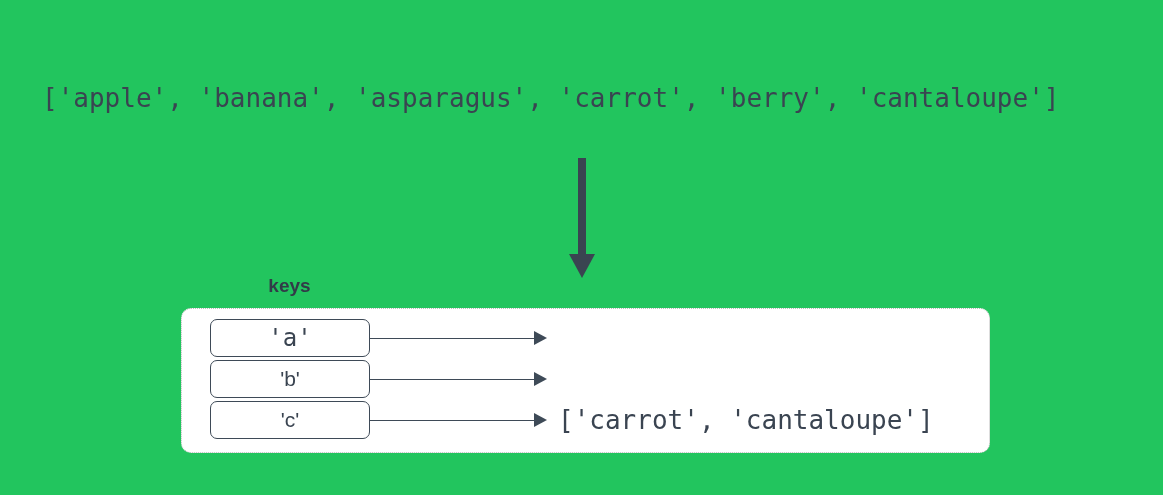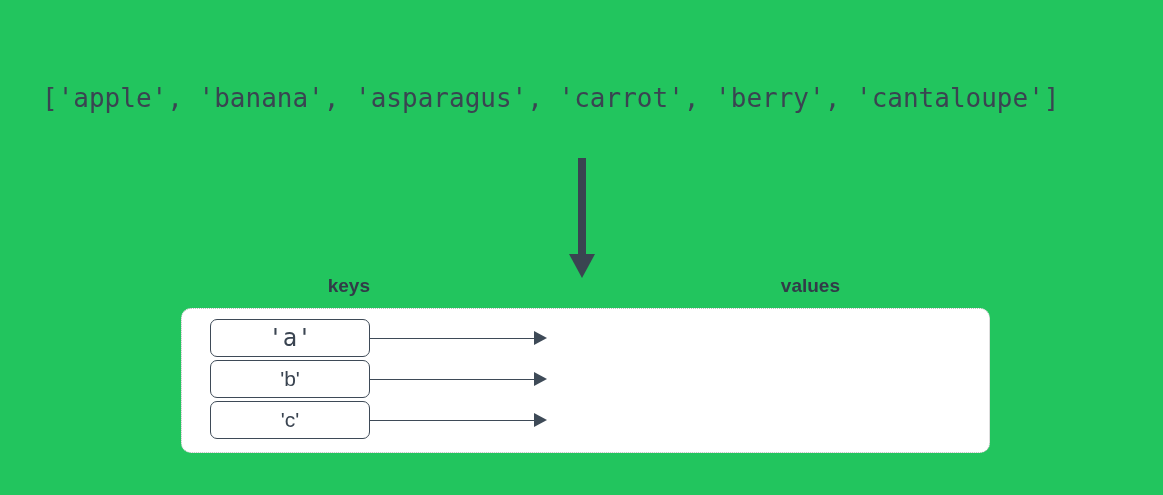--- a/index.html
+++ b/index.html
@@ -53,21 +53,21 @@
     border-top: 24px solid #3a4451;
   }
 
   
   .col-label {
     position: absolute;
     top: 275px;
     font-weight: bold;
     font-size: 19px;
     color: #323b48;
-    text-align: right;
+    text-align: center;
   }
   .keys-label   { left: 209px; width: 161px; }
   .values-label { left: 640px; width: 200px; }
 
   
   .outer-box {
     position: absolute;
     left: 181px;
     top: 308px;
     width: 809px;
@@ -137,21 +137,20 @@
 
   <div class="source-line">['apple', 'banana', 'asparagus', 'carrot', 'berry', 'cantaloupe']</div>
 
   <div class="big-arrow">
     <div class="shaft"></div>
     <div class="head"></div>
   </div>
 
   <div class="col-label keys-label">keys</div>
 
-  <div class="col-label values-label">values</div>
 
   <div class="outer-box">
 
     <div class="map-row r0">
       <div class="key-box key-mono">'a'</div>
       <div class="connector">
         <div class="line"></div>
         <div class="head"></div>
       </div>
     </div>
@@ -163,17 +162,18 @@
         <div class="head"></div>
       </div>
     </div>
 
     <div class="map-row r2">
       <div class="key-box key-sans">'c'</div>
       <div class="connector">
         <div class="line"></div>
         <div class="head"></div>
       </div>
+      <div class="value-text">['carrot', 'cantaloupe']</div>
     </div>
 
   </div>
 
 </div>
 
 </body></html>

